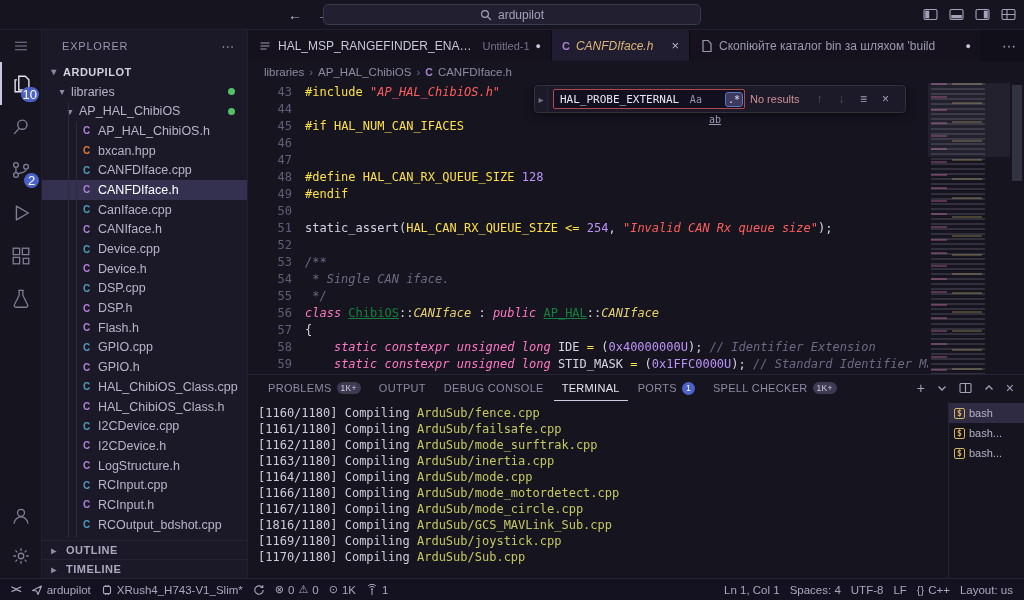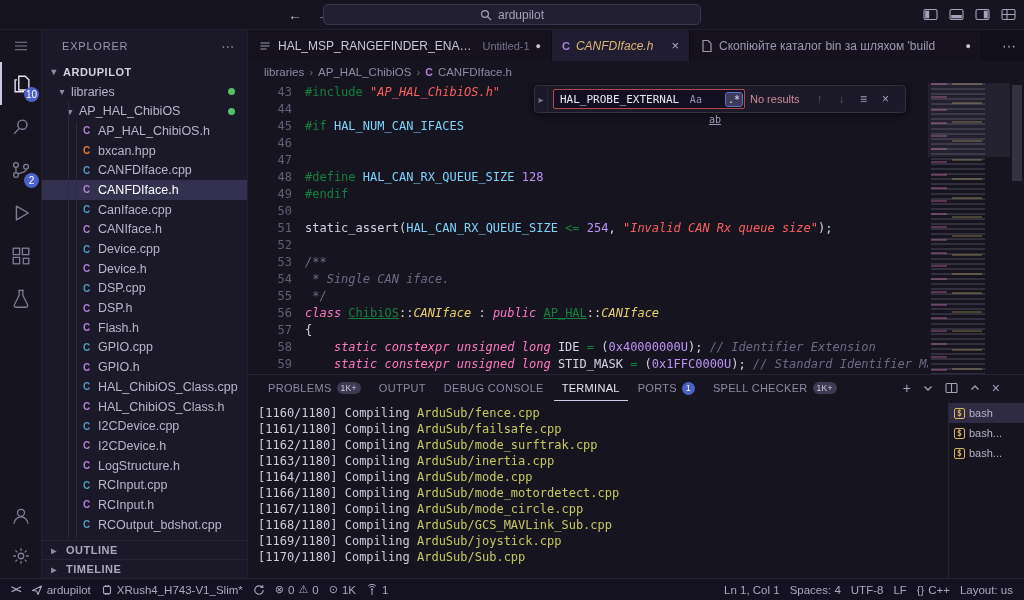--- a/index.html
+++ b/index.html
@@ -11,21 +11,21 @@
   .navarrows{position:absolute;left:288px;top:0;height:100%;display:flex;align-items:center;gap:15px;color:#b9b6cc;font-size:14px;}
   .navbtn{cursor:default;}
   .cmdcenter{position:absolute;left:50%;transform:translateX(-50%);top:4px;width:378px;height:21px;background:#211f30;border:1px solid #3a3750;border-radius:5px;display:flex;align-items:center;justify-content:center;gap:6px;color:#a5a1ba;font-size:12px;}
   .winicons{position:absolute;right:8px;top:0;height:100%;display:flex;align-items:center;gap:11px;color:#a6a2bc;}
   .winicons svg{display:block;}
 
   
   .activitybar{position:absolute;top:30px;left:0;width:42px;bottom:22px;background:#16141f;border-right:1px solid #221f30;}
   .abitem{position:absolute;left:0;width:42px;height:43px;display:flex;align-items:center;justify-content:center;color:#827e98;}
   .abitem.active{color:#e8e6f2;border-left:2px solid #cbc7e0;}
-  .abbadge{position:absolute;right:3px;bottom:3px;min-width:15px;height:15px;border-radius:8px;background:#4d62c9;color:#fff;font-size:10px;line-height:15px;text-align:center;padding:0 2px;}
+  .abbadge{position:absolute;right:3px;bottom:3px;min-width:15px;height:15px;border-radius:8px;background:#4d62c9;color:#fff;font-size:13px;line-height:15px;text-align:center;padding:0 2px;}
 
   
   .sidebar{position:absolute;top:30px;left:42px;width:206px;bottom:22px;background:#1b1927;border-right:1px solid #221f30;overflow:hidden;}
   .sheader{height:32px;display:flex;align-items:center;padding:0 12px 0 20px;font-size:11px;letter-spacing:.8px;color:#9a96b0;}
   .sheader .more{margin-left:auto;color:#9a96b0;font-size:13px;}
   .tree{position:absolute;top:32px;left:0;right:0;bottom:40px;overflow:hidden;}
   .guide{position:absolute;width:1px;background:#2e2b3e;bottom:0;}
   .g1{left:26px;top:40px;}
   .g2{left:34px;top:60px;}
   .xrow{display:flex;align-items:center;height:19.7px;font-size:12.5px;color:#b9b5c9;white-space:nowrap;}
@@ -60,23 +60,23 @@
   .crumb-sep{color:#6f6b85;}
   .crumb-cicon{color:#b180d7;font-weight:bold;font-size:10.5px;}
 
   
   .codearea{position:absolute;top:53px;left:0;right:0;bottom:204px;overflow:hidden;}
   .codelines{position:absolute;top:1px;left:0;right:96px;bottom:0;overflow:hidden;font-family:"DejaVu Sans Mono",monospace;font-size:12px;}
   .cl{display:flex;height:17px;line-height:17px;}
   .lnum{flex:0 0 44px;text-align:right;color:#625e78;}
   .ltxt{margin-left:13px;white-space:pre;}
   .tp{color:#d6d4e4}
-  .tk{color:#15803d}
+  .tk{color:#fde047}
   .tki{color:#ff79c6;font-style:italic}
-  .tm{color:#7dd3fc}
+  .tm{color:#fde047}
   .tn{color:#bd93f9}
   .ts{color:#ff5e5e;font-style:italic}
   .tc{color:#6d6a85;font-style:italic}
   .tt{color:#e9d26c;font-style:italic}
   .ttu{color:#15803d;text-decoration:underline}
 
   
   .findwidget{position:absolute;top:2px;right:118px;width:372px;height:28px;background:#1c1a28;border:1px solid #34313f;border-radius:4px;box-shadow:0 2px 8px rgba(0,0,0,.55);display:flex;align-items:center;gap:5px;padding-right:4px;z-index:6;}
   .find-grip{width:13px;height:100%;display:flex;align-items:center;justify-content:center;color:#77738e;font-size:10px;border-right:1px solid #262334;}
   .find-input{flex:0 0 192px;height:20px;background:#121020;border:1px solid #b04a4a;border-radius:2px;display:flex;align-items:center;padding:0 2px 0 6px;gap:3px;}
@@ -96,21 +96,21 @@
       repeating-linear-gradient(180deg, rgba(233,210,108,.25) 0 2px, transparent 2px 19px);
     background-size:54px 100%,16px 100%,30px 100%;
     background-position:3px 0,3px 0,24px 0;
     background-repeat:no-repeat,no-repeat,no-repeat;}
   .mmslider{position:absolute;left:0;right:0;top:0;height:74px;background:rgba(160,160,190,.10);}
   .vscroll{position:absolute;right:0;top:0;bottom:0;width:14px;}
   .vthumb{position:absolute;left:2px;right:2px;top:2px;height:96px;background:rgba(130,128,155,.28);}
 
   
   .panel{position:absolute;left:0;right:0;bottom:0;height:204px;background:#16141f;border-top:1px solid #262334;}
-  .ptabrow{display:flex;height:26px;align-items:center;padding:0 24px 0 12px;}
+  .ptabrow{display:flex;height:26px;align-items:center;padding:0 10px 0 12px;}
   .ptabs{display:flex;height:100%;align-items:center;gap:2px;}
   .ptab{display:flex;align-items:center;gap:5px;padding:0 8px;height:100%;font-size:11px;letter-spacing:.3px;color:#8e8aa4;white-space:nowrap;}
   .ptab.active{color:#e8e6f2;box-shadow:inset 0 -1px 0 #cfcae6;}
   .pbadge{background:#3d3a52;color:#cfcce0;font-size:8.5px;padding:1px 4px;border-radius:8px;}
   .pbadge.circ{background:#4d62c9;color:#fff;border-radius:50%;width:13px;height:13px;line-height:13px;text-align:center;padding:0;}
   .pactions{margin-left:auto;display:flex;align-items:center;gap:11px;color:#a6a2bc;font-size:14px;}
   .pactions svg{display:block;}
   .pcontent{position:absolute;top:26px;left:0;right:76px;bottom:0;overflow:hidden;padding:4px 0 0 10px;}
   .tline{height:16px;font-family:"DejaVu Sans Mono",monospace;font-size:12px;line-height:16px;white-space:pre;}
   .tpre{color:#cfcddd}
@@ -521,21 +521,21 @@
         </div>
       </div>
       <div class="pcontent">
           <div class="tline"><span class="tpre">[1160/1180] Compiling </span><span class="tfile">ArduSub/fence.cpp</span></div>
           <div class="tline"><span class="tpre">[1161/1180] Compiling </span><span class="tfile">ArduSub/failsafe.cpp</span></div>
           <div class="tline"><span class="tpre">[1162/1180] Compiling </span><span class="tfile">ArduSub/mode_surftrak.cpp</span></div>
           <div class="tline"><span class="tpre">[1163/1180] Compiling </span><span class="tfile">ArduSub/inertia.cpp</span></div>
           <div class="tline"><span class="tpre">[1164/1180] Compiling </span><span class="tfile">ArduSub/mode.cpp</span></div>
           <div class="tline"><span class="tpre">[1166/1180] Compiling </span><span class="tfile">ArduSub/mode_motordetect.cpp</span></div>
           <div class="tline"><span class="tpre">[1167/1180] Compiling </span><span class="tfile">ArduSub/mode_circle.cpp</span></div>
-          <div class="tline"><span class="tpre">[1168/1180] Compiling </span><span class="tfile">ArduSub/GCS_MAVLink_Sub.cpp</span></div>
+          <div class="tline"><span class="tpre">[1816/1180] Compiling </span><span class="tfile">ArduSub/GCS_MAVLink_Sub.cpp</span></div>
           <div class="tline"><span class="tpre">[1169/1180] Compiling </span><span class="tfile">ArduSub/joystick.cpp</span></div>
           <div class="tline"><span class="tpre">[1170/1180] Compiling </span><span class="tfile">ArduSub/Sub.cpp</span></div>
         </div>
       <div class="tlist">
           <div class="trow sel">
             <span class="bicon">$</span>
             <span class="tname">bash</span>
           </div>
           <div class="trow">
             <span class="bicon">$</span>

